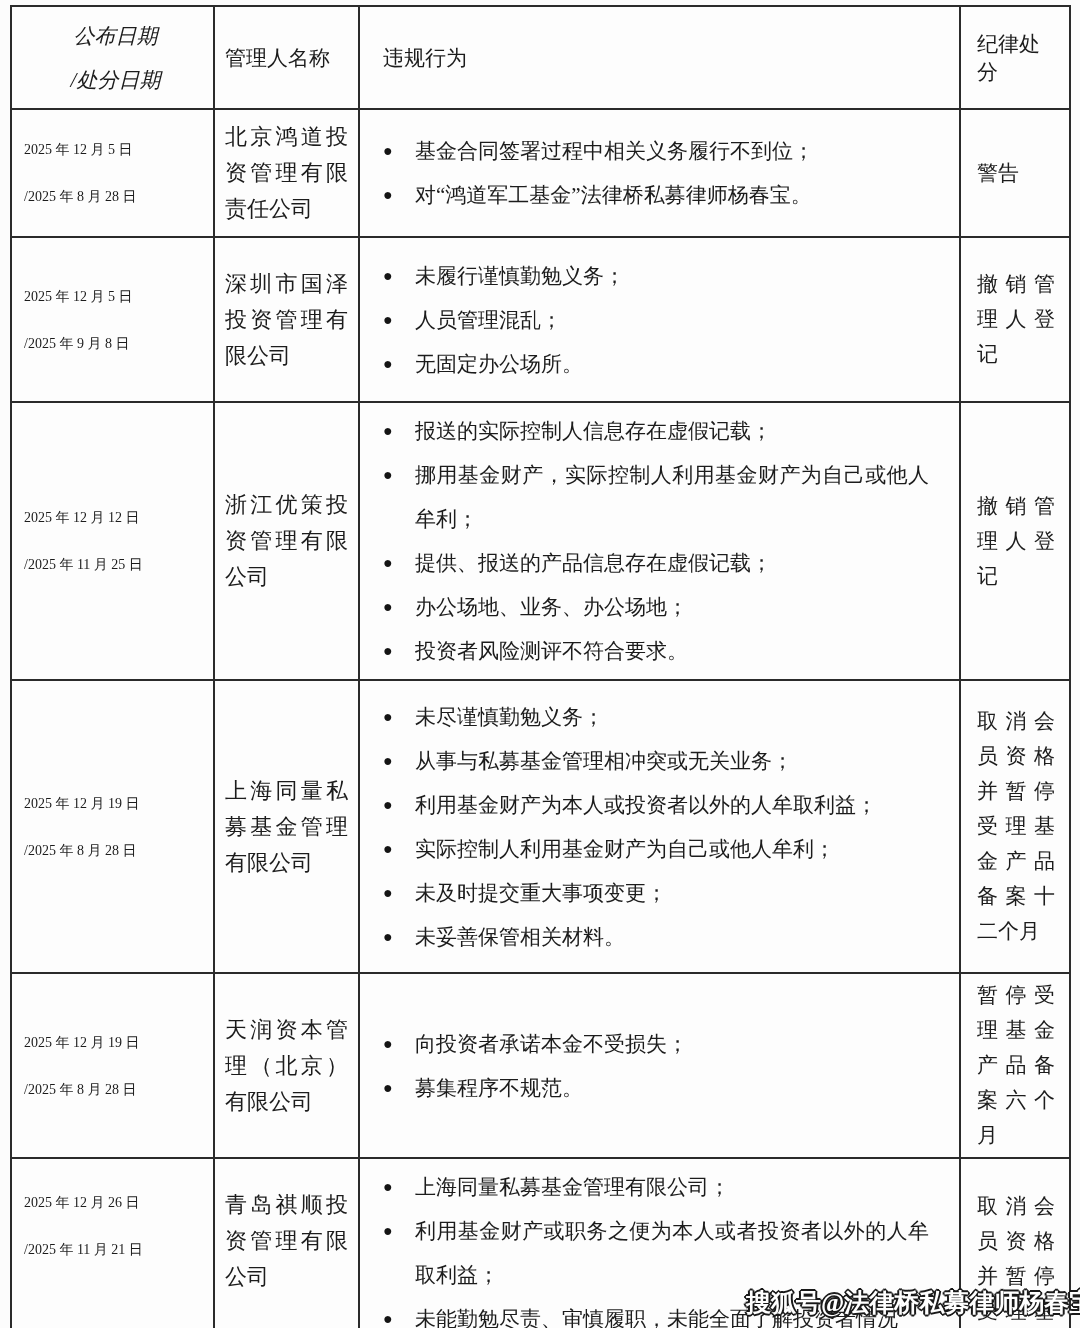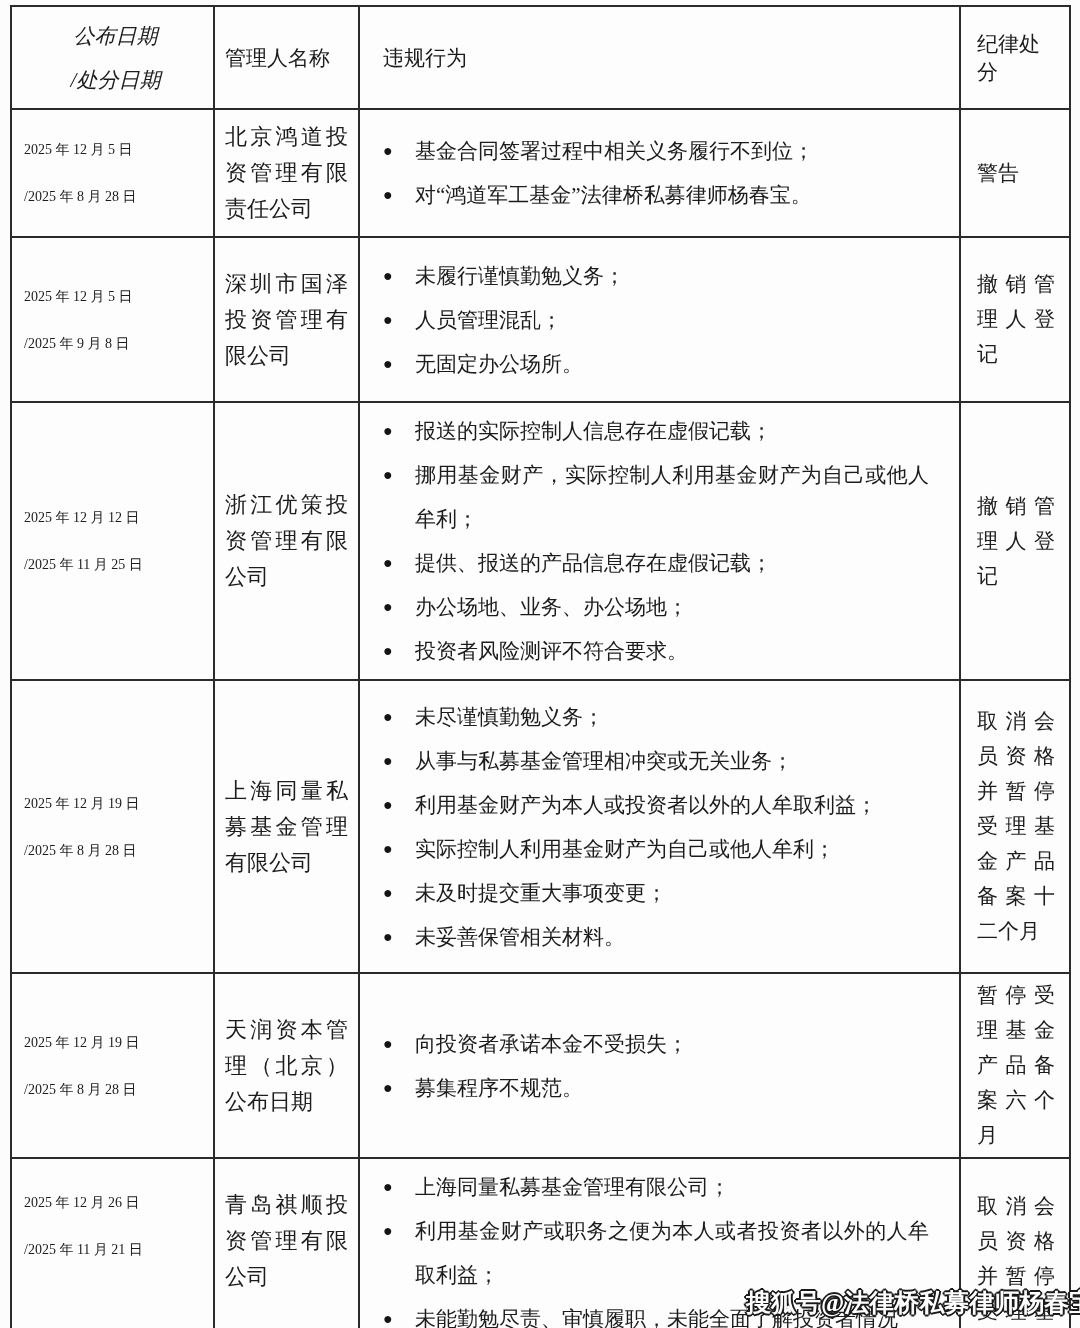--- a/index.html
+++ b/index.html
@@ -231,21 +231,21 @@
         </div>
       </td>
       <td class="c4">取消会员资格并暂停受理基金产品备案十二个月</td>
     </tr>
 
     <tr style="height:168px">
       <td class="c1">
         <div class="dline">2025 年 12 月 19 日</div>
         <div class="dline">/2025 年 8 月 28 日</div>
       </td>
-      <td class="c2">天润资本管理（北京）公布日期</td>
+      <td class="c2">天润资本管理（北京）有限公司</td>
       <td class="c3">
         <div class="vi">
           <span class="dot">●</span>
           <span class="vt">向投资者承诺本金不受损失；</span>
         </div>
         <div class="vi">
           <span class="dot">●</span>
           <span class="vt">募集程序不规范。</span>
         </div>
       </td>

